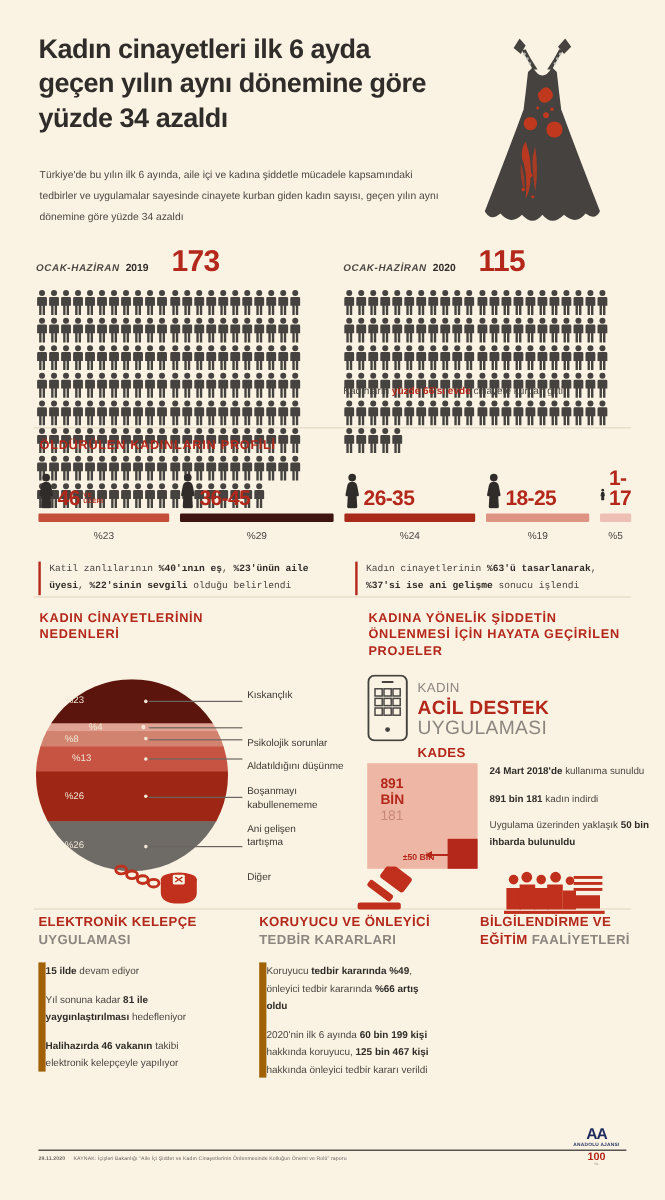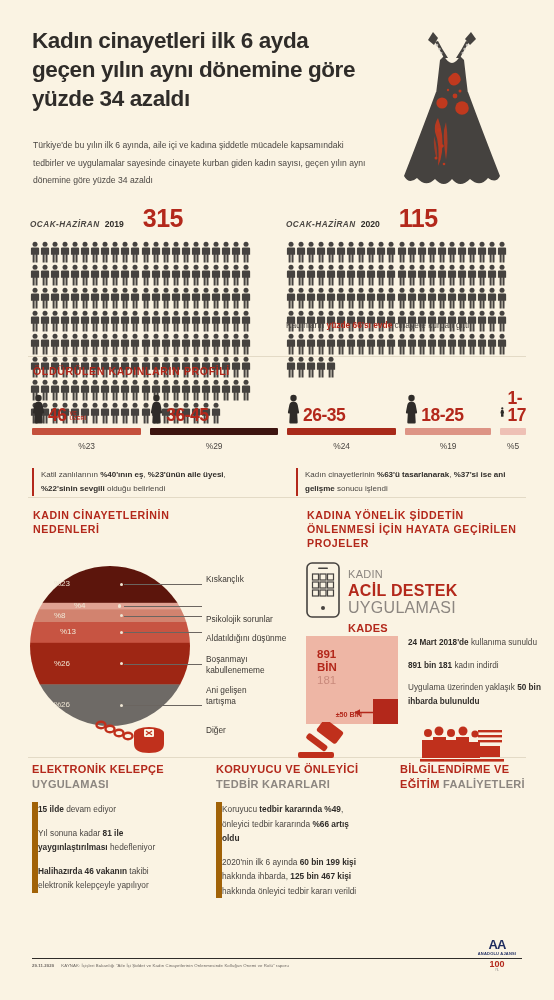--- a/index.html
+++ b/index.html
@@ -66,21 +66,21 @@
     line-height: 17px; letter-spacing: -0.5px;
   }
   .age-sub {
     font-size: 5.2px; font-weight: bold; color: #b3281b;
     line-height: 5.6px; letter-spacing: 0.2px; padding-bottom: 2px;
   }
   .age-bar { height: 7px; margin-top: 4px; border-radius: 1px; }
   .age-pct {
     margin-top: 6px; font-size: 8.4px; color: #4a4642; text-align: center;
   }
-  .notes { position: absolute; left: 32px; top: 108px; width: 496px; display: flex; gap: 32px; }
+  .notes { position: absolute; left: 32px; top: 108px; width: 496px; display: flex; gap: 32px; font-family: Liberation Mono, monospace; }
   .note { border-left: 2px solid #b3281b; padding-left: 7px; width: 238px; }
   .note p { font-size: 8px; line-height: 14px; color: #4a4642; }
   .note b { color: #2f2c29; }
 
   
   .causes { position: absolute; left: 0; top: 500px; width: 280px; height: 255px; }
   .causes-title { position: absolute; left: 33px; top: 8px; width: 150px; }
   .pie-wrap { position: absolute; left: 30px; top: 66px; width: 160px; height: 160px; }
   .pie-label {
     position: absolute; font-size: 8px; color: #efe6d4; font-weight: normal;
@@ -199,21 +199,21 @@
     </div>
   </div>
 
   <div class="sec-sep" style="top:356px"></div>
 
   <div class="stats">
     <div class="stat-block stat-2019">
       <div class="stat-head">
         <span class="stat-period">OCAK-HAZİRAN</span>
         <span class="stat-year">2019</span>
-        <span class="stat-num">315</span>
+        <span class="stat-num">173</span>
       </div>
       <div class="pictos" id="pictos-2019">
           <div class="picto-row">
             <svg class="picto" viewBox="0 0 10 22">
               <circle cx="5" cy="3.2" r="2.5" fill="#45423f"></circle>
               <path d="M2 6.4 h6 q1.1 0 1.1 1.2 v6.2 h-1.6 v7.6 h-2 v-7.6 h-0.9 v7.6 h-2 v-7.6 h-1.7 v-6.2 q0-1.2 1.1-1.2 Z" fill="#45423f"></path>
             </svg>
             <svg class="picto" viewBox="0 0 10 22">
               <circle cx="5" cy="3.2" r="2.5" fill="#45423f"></circle>
               <path d="M2 6.4 h6 q1.1 0 1.1 1.2 v6.2 h-1.6 v7.6 h-2 v-7.6 h-0.9 v7.6 h-2 v-7.6 h-1.7 v-6.2 q0-1.2 1.1-1.2 Z" fill="#45423f"></path>
@@ -1612,21 +1612,21 @@
           <g fill="#c0301c">
             <rect x="26" y="2" width="24" height="15" rx="2.5" transform="rotate(37 38 9.5)"></rect>
             <rect x="13" y="17" width="24" height="6.5" rx="2.2" transform="rotate(37 25 20)"></rect>
             <rect x="6" y="30" width="36" height="6" rx="2"></rect>
           </g>
         </svg>
       </div>
       <div class="col-head"><b>KORUYUCU VE ÖNLEYİCİ</b><span> TEDBİR KARARLARI</span></div>
       <div class="col-body">
         <p><span>Koruyucu </span><b>tedbir kararında %49</b><span>, önleyici tedbir kararında </span><b>%66 artış oldu</b></p>
-        <p><span>2020'nin ilk 6 ayında </span><b>60 bin 199 kişi</b><span> hakkında ihbarda, </span><b>125 bin 467 kişi</b><span> hakkında önleyici tedbir kararı verildi</span></p>
+        <p><span>2020'nin ilk 6 ayında </span><b>60 bin 199 kişi</b><span> hakkında koruyucu, </span><b>125 bin 467 kişi</b><span> hakkında önleyici tedbir kararı verildi</span></p>
       </div>
     </div>
 
     <div class="col col-3">
       <div class="col-icon" style="left:20px;top:-38px">
         <svg width="84" height="40" viewBox="0 0 84 40">
           <g fill="#c0301c">
             <circle cx="8" cy="9" r="4"></circle>
               <circle cx="19" cy="7" r="4.5"></circle>
               <circle cx="31" cy="9" r="4"></circle>

